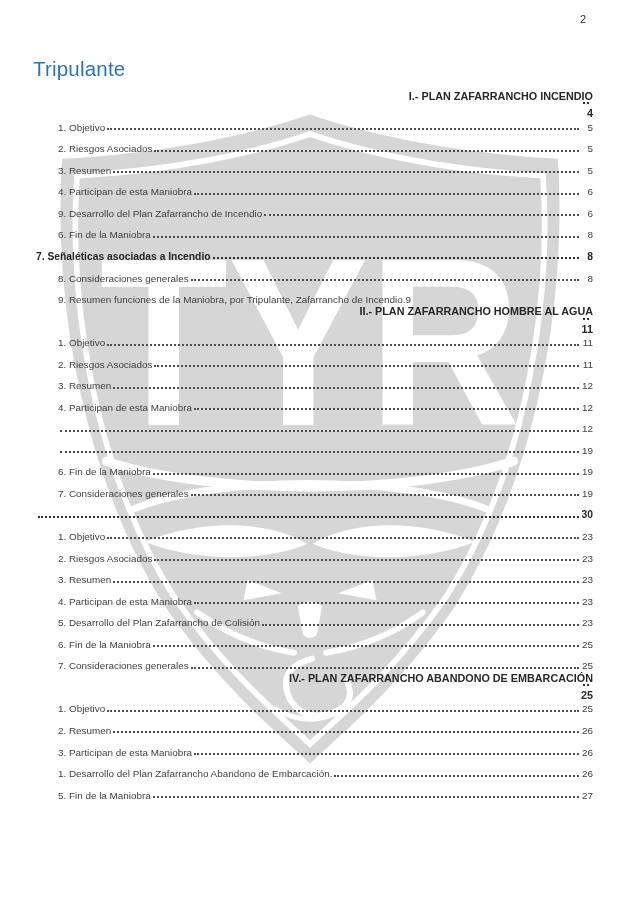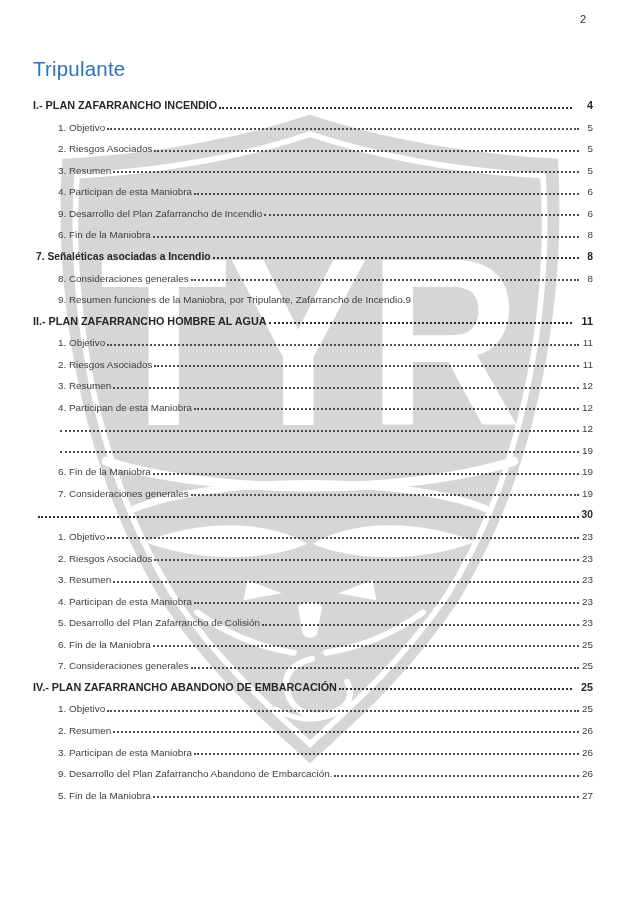--- a/index.html
+++ b/index.html
@@ -21,21 +21,21 @@
   }
   .toc { position:absolute; left:33px; top:90px; width:560px; }
   .row { display:flex; align-items:flex-end; height:21.55px; position:relative; }
   .row .txt { white-space:nowrap; line-height:1.15; }
   .row .pg  { text-align:right; min-width:13px; line-height:1.15; }
   .leader {
     flex:1 1 auto; min-width:6px;
     border-bottom:2px dotted #4d4d4d;
     margin:0 1px 3px 2px;
   }
-  .chapter { font-weight:700; font-size:10.8px; color:#262626; }
+  .chapter { font-weight:700; font-size:10.8px; color:#262626;flex-direction:column; }
   .chapter .leader { border-bottom-color:#2e2e2e; margin-right:4px; }
   .chapter .pg { min-width:17px; font-weight:700; }
   .bold-sub { font-weight:700; font-size:10.3px; color:#262626; margin-left:3px; }
   .bold-sub .leader { border-bottom-color:#2e2e2e; }
   .sub, .plain, .leader-only { font-size:9.9px; color:#3d3d3d; margin-left:25px; }
   .plain .txt { }
 </style>
 </head>
 <body>
 
@@ -214,21 +214,21 @@
         <span class="txt">2. Resumen</span>
         <span class="leader"></span>
         <span class="pg">26</span>
       </div>
       <div class="row sub">
         <span class="txt">3.  Participan de esta Maniobra</span>
         <span class="leader"></span>
         <span class="pg">26</span>
       </div>
       <div class="row sub">
-        <span class="txt">9.  Desarrollo del Plan Zafarrancho Abandono de Embarcación.</span>
+        <span class="txt">1.  Desarrollo del Plan Zafarrancho Abandono de Embarcación.</span>
         <span class="leader"></span>
         <span class="pg">26</span>
       </div>
       <div class="row sub">
         <span class="txt">5. Fin de la Maniobra</span>
         <span class="leader"></span>
         <span class="pg">27</span>
       </div>
     </div>
 

